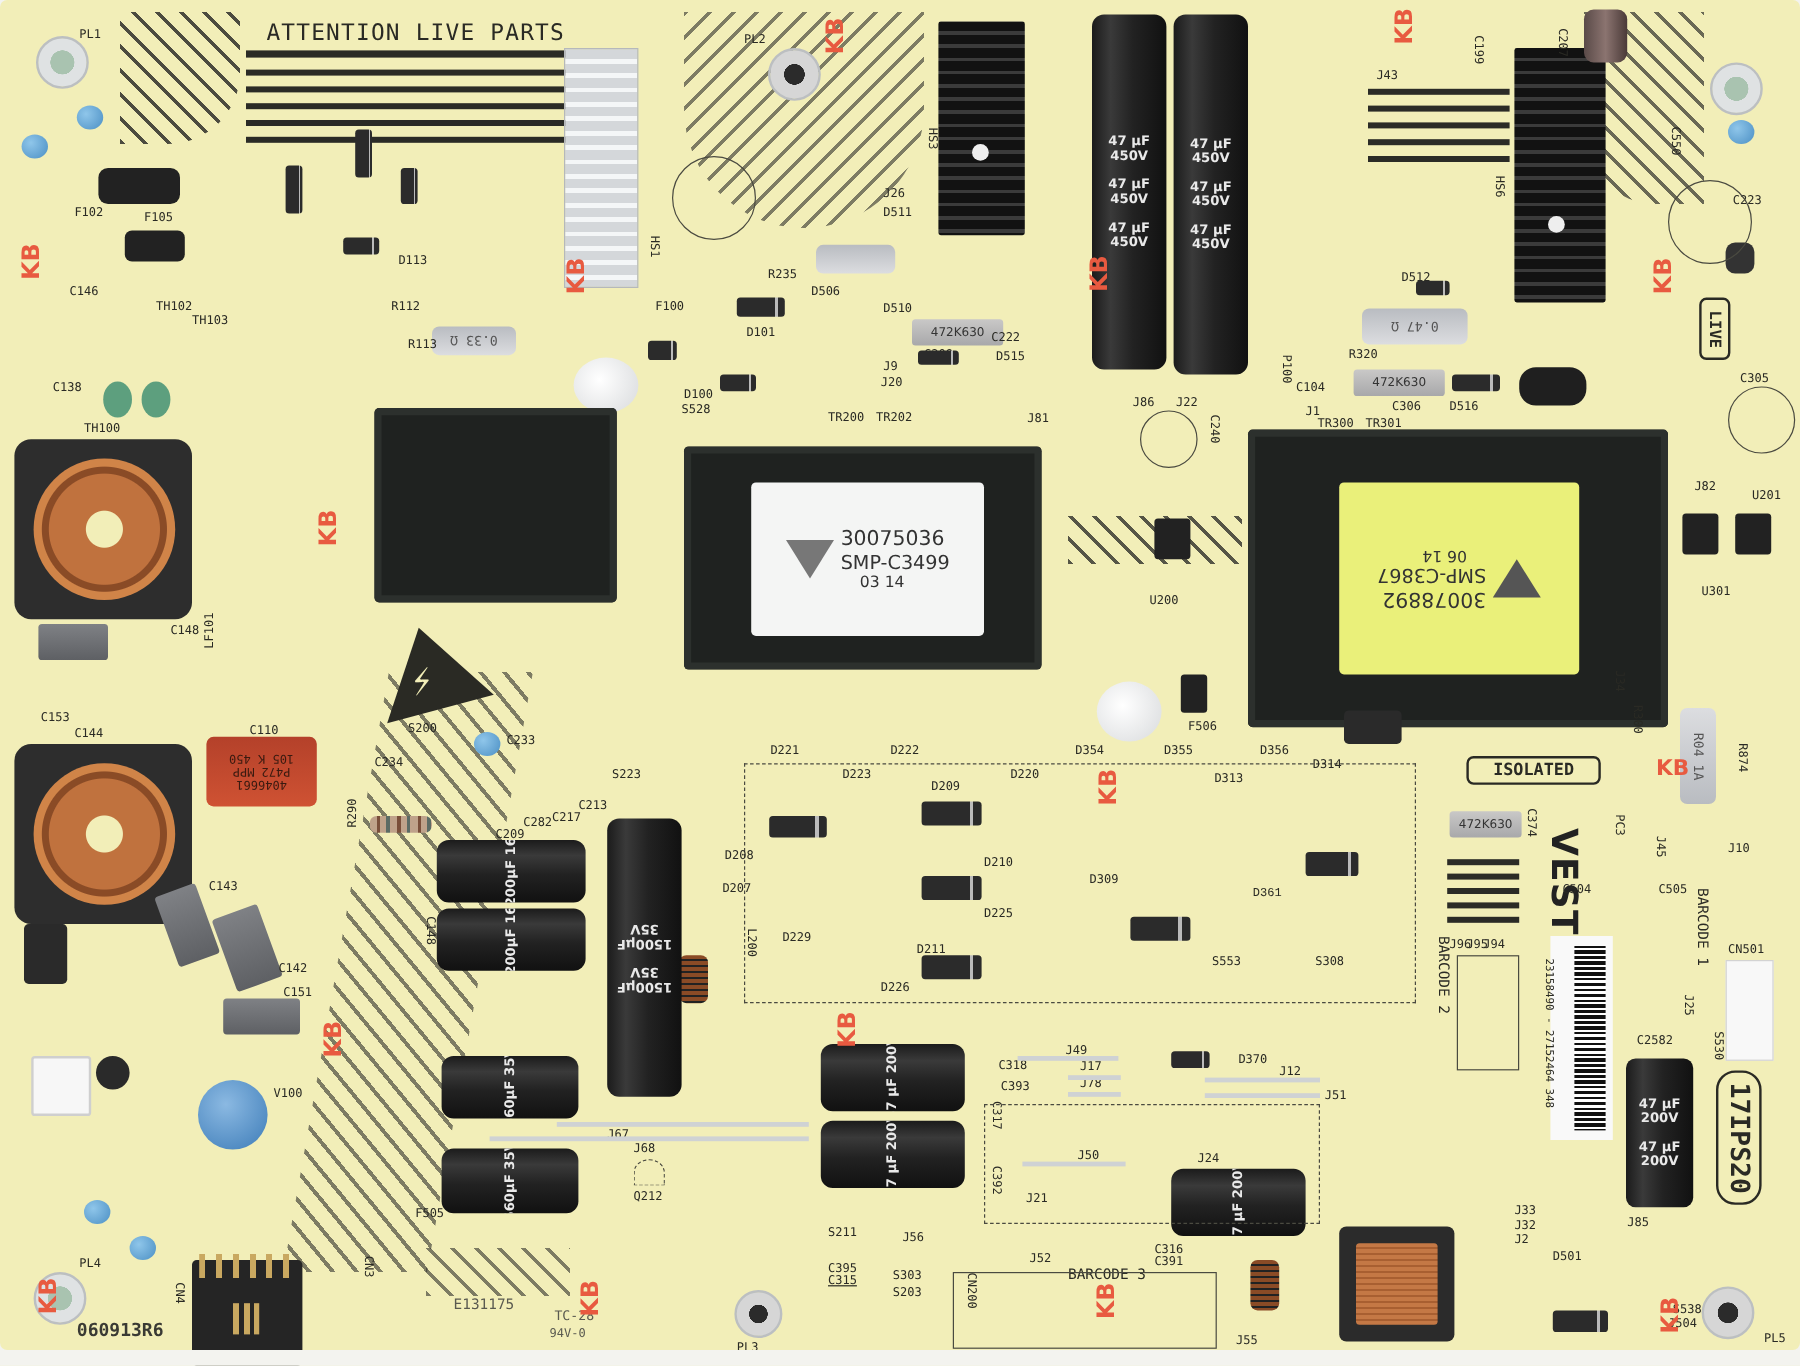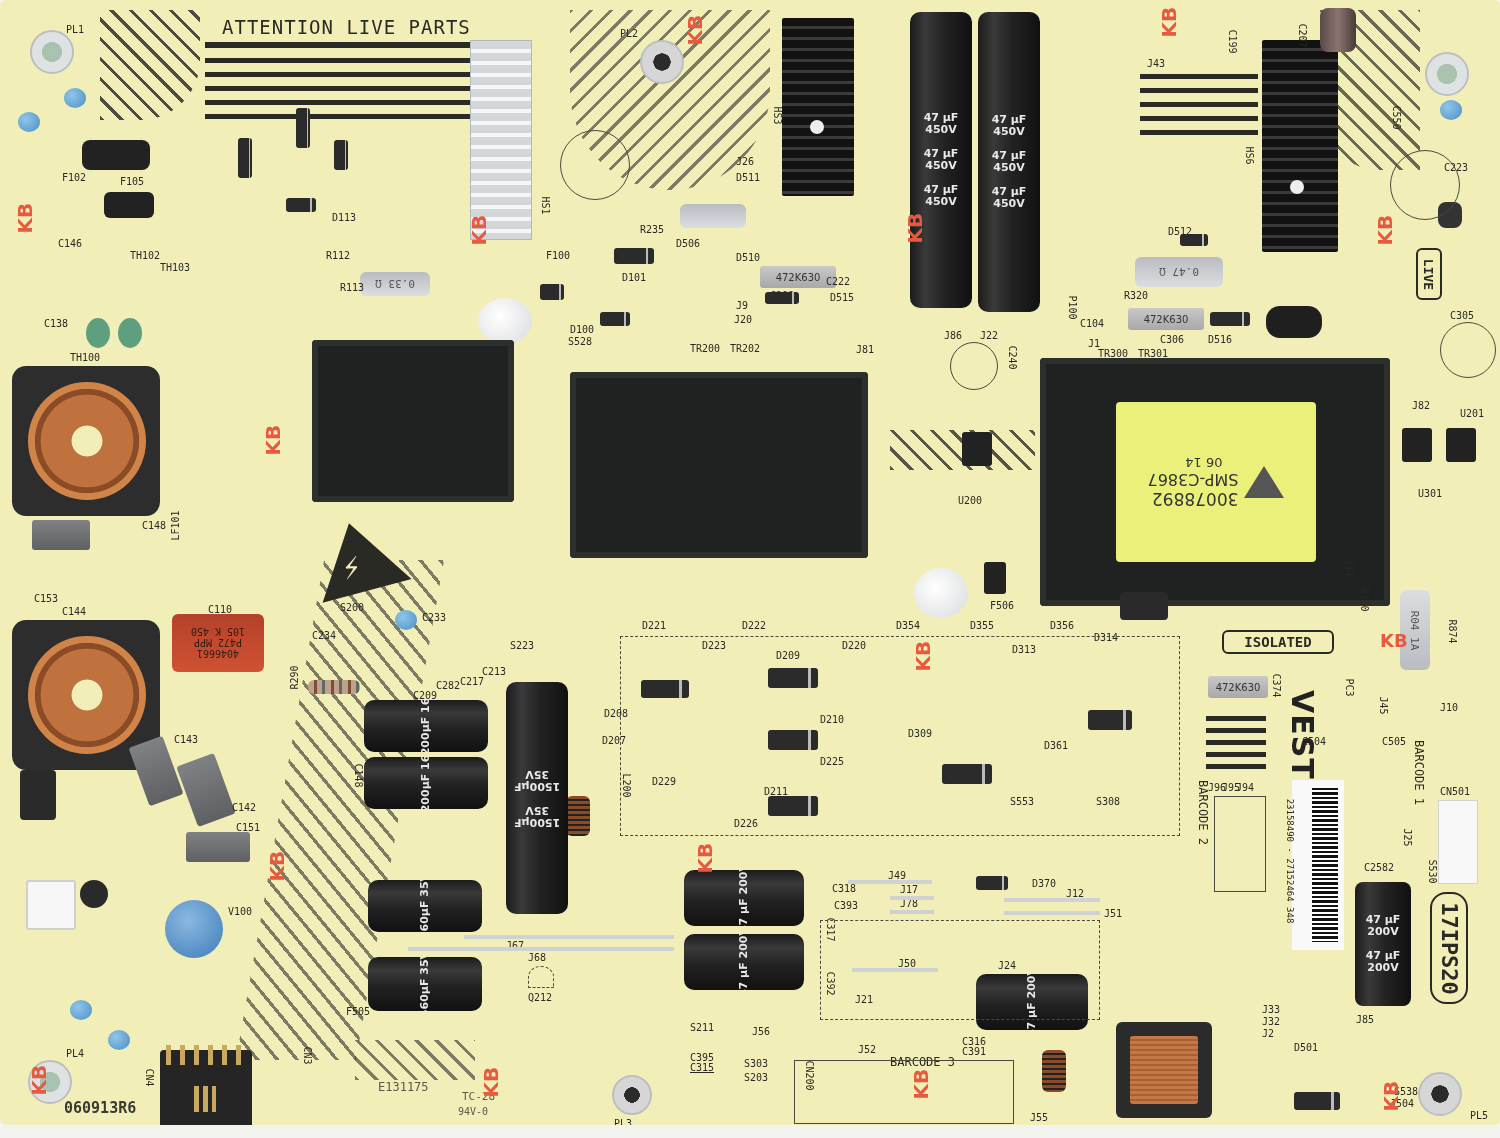--- a/index.html
+++ b/index.html
@@ -296,20 +296,30 @@
   <div class="abs silk" style="left:690px;top:343px;">TR200</div>
   <div class="abs silk" style="left:730px;top:343px;">TR202</div>
   <div class="abs silk" style="left:856px;top:344px;">J81</div>
 
   <div class="abs" style="left:478px;top:298px;width:54px;height:46px;border-radius:50%;background:radial-gradient(circle at 40% 40%,#ffffff,#d8dadc);"></div>
   <div class="abs" style="left:914px;top:568px;width:54px;height:50px;border-radius:50%;background:radial-gradient(circle at 40% 40%,#ffffff,#d8dadc);"></div>
 
   <div class="abs xfmr" style="left:312px;top:340px;width:202px;height:162px;"></div>
 
   <div class="abs xfmr" style="left:570px;top:372px;width:298px;height:186px;"></div>
+  <div class="abs label-box" style="left:626px;top:402px;width:194px;height:128px;background:#f4f5f4;border-radius:4px;">
+    <div style="display:flex;align-items:center;gap:6px;">
+      <div style="width:0;height:0;border-left:20px solid transparent;border-right:20px solid transparent;border-top:32px solid #777;position:relative;"></div>
+      <div style="text-align:left;">
+        <div style="font-size:17px;">30075036</div>
+        <div style="font-size:16px;">SMP-C3499</div>
+        <div style="font-size:13px;padding-left:16px;">03 14</div>
+      </div>
+    </div>
+  </div>
 
   <div class="abs xfmr" style="left:1040px;top:358px;width:350px;height:248px;"></div>
   <div class="abs label-box" style="left:1116px;top:402px;width:200px;height:160px;background:#eaf07a;border-radius:4px;transform:rotate(180deg);">
     <div style="display:flex;align-items:center;gap:6px;">
       <div style="width:0;height:0;border-left:20px solid transparent;border-right:20px solid transparent;border-top:32px solid #555;"></div>
       <div style="text-align:left;">
         <div style="font-size:17px;">30078892</div>
         <div style="font-size:16px;">SMP-C3867</div>
         <div style="font-size:13px;padding-left:16px;">06 14</div>
       </div>
@@ -511,21 +521,21 @@
   <div class="abs silk" style="left:734px;top:818px;">D226</div>
   <div class="abs silk" style="left:652px;top:776px;">D229</div>
   <div class="abs silk" style="left:602px;top:735px;">D207</div>
   <div class="abs silk" style="left:604px;top:708px;">D208</div>
   <div class="abs silk" style="left:896px;top:620px;">D354</div>
   <div class="abs silk" style="left:970px;top:620px;">D355</div>
   <div class="abs silk" style="left:1050px;top:620px;">D356</div>
   <div class="abs silk" style="left:1094px;top:632px;">D314</div>
   <div class="abs silk" style="left:1012px;top:644px;">D313</div>
   <div class="abs silk" style="left:908px;top:728px;">D309</div>
-  <div class="abs silk" style="left:1044px;top:740px;">D361</div>
+  <div class="abs silk" style="left:1044px;top:740px;font-family:Liberation Mono, monospace;">D361</div>
   <div class="abs silk" style="left:1010px;top:796px;">S553</div>
   <div class="abs silk" style="left:1096px;top:796px;">S308</div>
   <div class="abs silk" style="left:1208px;top:782px;">J96</div>
   <div class="abs silk" style="left:1222px;top:782px;">J95</div>
   <div class="abs silk" style="left:1236px;top:782px;">J94</div>
 
   <div class="abs trace" style="left:1206px;top:716px;width:60px;height:5px;"></div>
   <div class="abs trace" style="left:1206px;top:728px;width:60px;height:5px;"></div>
   <div class="abs trace" style="left:1206px;top:740px;width:60px;height:5px;"></div>
   <div class="abs trace" style="left:1206px;top:752px;width:60px;height:5px;"></div>

